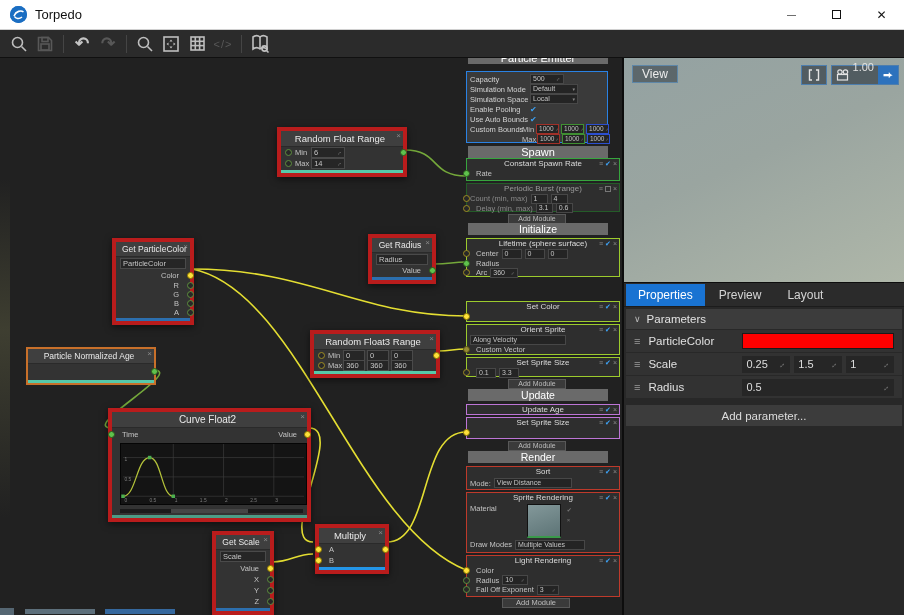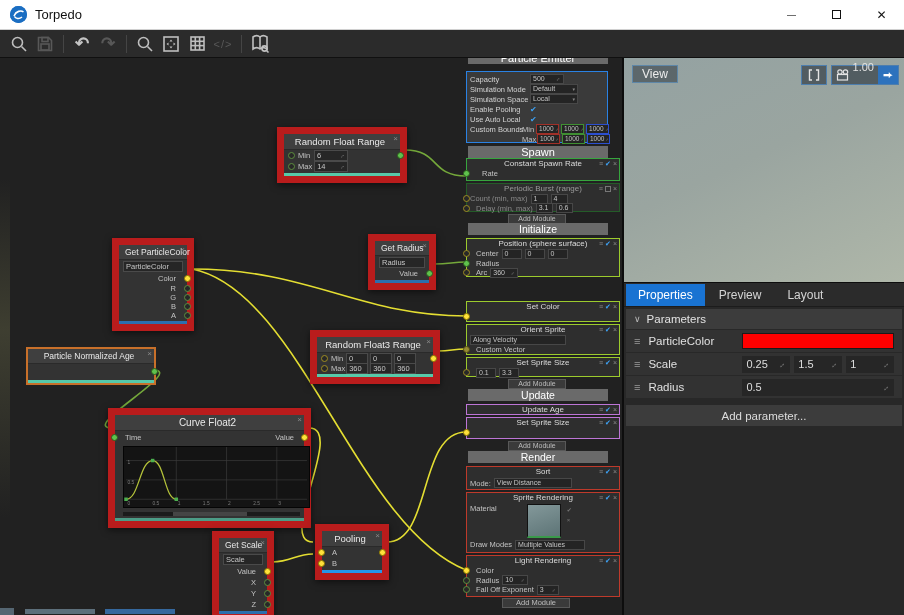--- a/index.html
+++ b/index.html
@@ -22,21 +22,21 @@
   .tbtn.dim .uglyph{color:#585858}
   .codeglyph{font-size:11px;color:#585858;letter-spacing:1px}
   .tsep{width:1px;height:18px;background:#454545;margin:0 5px}
   
   #main{display:flex;height:557px}
   #canvas{position:relative;width:622px;height:557px;flex:none;background:#212121;overflow:hidden}
   #canvas-tint{position:absolute;left:0;top:120px;width:10px;height:340px;
     background:linear-gradient(180deg,rgba(120,120,80,0) 0%,rgba(130,130,85,.30) 45%,rgba(120,120,80,0) 100%)}
   #wires{position:absolute;left:0;top:0;pointer-events:none}
   
-  .node{position:absolute;background:#333333;border:7px solid #b91c1c;box-shadow:0 2px 7px rgba(0,0,0,.55);font-size:8px;color:#c9c9c9}
+  .node{position:absolute;background:#333333;border:4px solid #b91c1c;box-shadow:0 2px 7px rgba(0,0,0,.55);font-size:8px;color:#c9c9c9}
   .node .hd{background:#3f3f3f;color:#e9e9e9;font-size:9.5px;text-align:center;padding:2px 10px 2px 6px;position:relative;white-space:nowrap;border-bottom:1px solid #2a2a2a}
   .node .hd .nx{position:absolute;right:2px;top:0;color:#8a8a8a;font-size:8px}
   .node .ft{height:3px;margin-top:1px}
   .ft-teal{background:#57c9a9}.ft-blue{background:#2c6fae}.ft-bblue{background:#2496e8}
   .nrow{display:flex;align-items:center;height:11px;padding:0 4px;position:relative}
   .nfield{background:#262626;border:1px solid #4a4a4a;color:#c6c6c6;font-size:7.5px;line-height:9px;padding:0 2px;display:flex;justify-content:space-between;align-items:center}
   .port{width:7px;height:7px;border-radius:50%;flex:none}
   .pgf{background:#5fc24d;border:1px solid #2d5a1d}
   .pgo{background:#282828;border:1.5px solid #5d8f3e}
   .pyf{background:#ffe13b;border:1px solid #8a7800}
@@ -362,21 +362,21 @@
           <span class="port pgo pabsR"></span>
         </div>
       <div class="nrow" style="justify-content:flex-end;height:11px">
           <span class="slbl" style="margin-right:7px">Z</span>
           <span class="port pgo pabsR"></span>
         </div>
       <div class="ft ft-blue"></div>
     </div>
 
     <div class="node" style="left:315px;top:466px;width:74px">
-      <div class="hd"><span>Pooling</span><span class="nx">×</span></div>
+      <div class="hd"><span>Multiply</span><span class="nx">×</span></div>
       <div class="nrow">
           <span class="port pyf pabsL"></span>
           <span class="slbl" style="margin-left:6px">A</span>
           <span class="port pyf pabsR" style="top:2px"></span>
         </div>
       <div class="nrow">
           <span class="port pyf pabsL"></span>
           <span class="slbl" style="margin-left:6px">B</span>
         </div>
       <div class="ft ft-bblue"></div>
@@ -409,21 +409,21 @@
             <span class="sfld" style="width:48px">
               <span>Local</span>
               <span style="color:#888;font-size:5px">▾</span>
             </span>
           </div>
         <div class="erow">
             <span class="elbl">Enable Pooling</span>
             <span class="chkblue">✔</span>
           </div>
         <div class="erow">
-            <span class="elbl">Use Auto Local</span>
+            <span class="elbl">Use Auto Bounds</span>
             <span class="chkblue">✔</span>
           </div>
         <div class="erow">
             <span class="elbl" style="width:50px">Custom Bounds</span>
             <span class="slbl" style="width:13px">Min</span>
           <span class="sfld bfld br">
               <span>1000</span>
               <span class="rot45" style="font-size:5px">↔</span>
             </span>
           <span class="sfld bfld bg">
@@ -456,21 +456,21 @@
       <div class="secbar" style="top:94px;font-size:11px"><span>Spawn</span></div>
 
       <div class="mod b-spawn" style="top:106px;height:23px">
         <div class="mhd"><span>Constant Spawn Rate</span><span class="mctl">
               <span>≡</span>
               <span class="chk">✔</span>
               <span>×</span>
             </span></div>
         <div class="srow">
             <span class="port pgf pabsL"></span>
-            <span class="slbl" style="margin-left:12px">Rate</span>
+            <span class="slbl" style="margin-left:6px">Rate</span>
           </div>
       </div>
 
       <div class="mod b-spawndim dimmod" style="top:131px;height:29px">
         <div class="mhd" style="color:#9a9a9a"><span>Periodic Burst (range)</span><span class="mctl">
               <span>≡</span>
               <span class="emptychk"></span>
               <span>×</span>
             </span></div>
         <div class="srow">
@@ -493,21 +493,21 @@
               <span>0.6</span>
             </span>
           </div>
       </div>
 
       <div class="addmod" style="top:162px"><span>Add Module</span></div>
 
       <div class="secbar" style="top:171px;font-size:10.5px"><span>Initialize</span></div>
 
       <div class="mod b-init" style="top:186px;height:39px">
-        <div class="mhd"><span>Position (sphere surface)</span><span class="mctl">
+        <div class="mhd"><span>Lifetime (sphere surface)</span><span class="mctl">
               <span>≡</span>
               <span class="chk">✔</span>
               <span>×</span>
             </span></div>
         <div class="srow">
             <span class="port pyo pabsL"></span>
             <span class="slbl" style="margin-left:6px">Center</span>
           <span class="sfld" style="width:20px">
               <span>0</span>
             </span>

